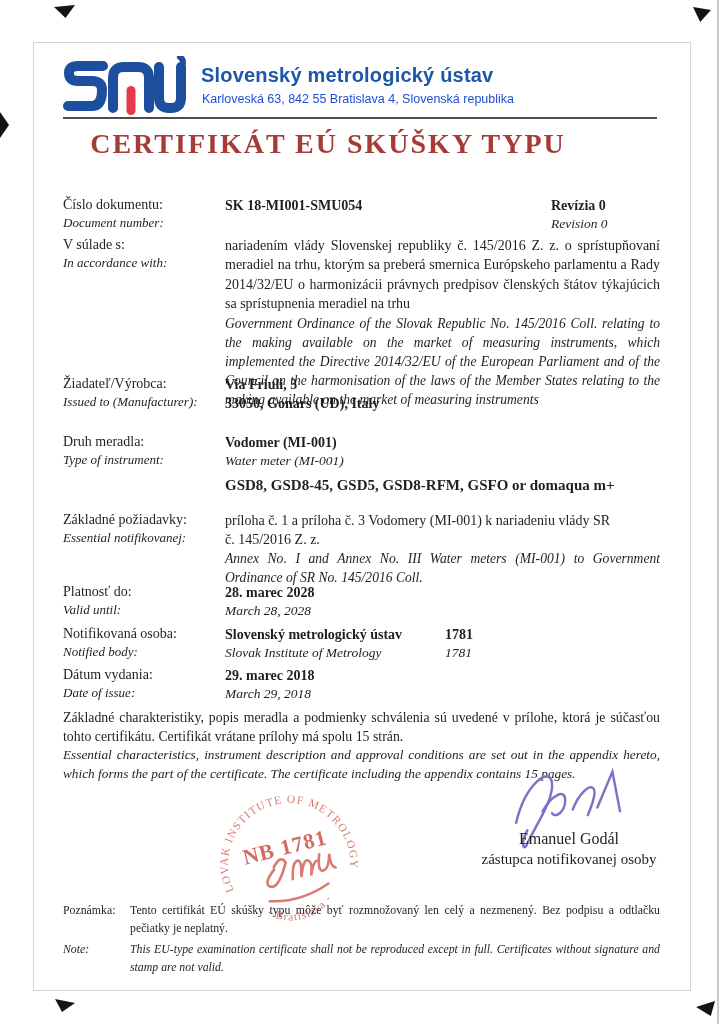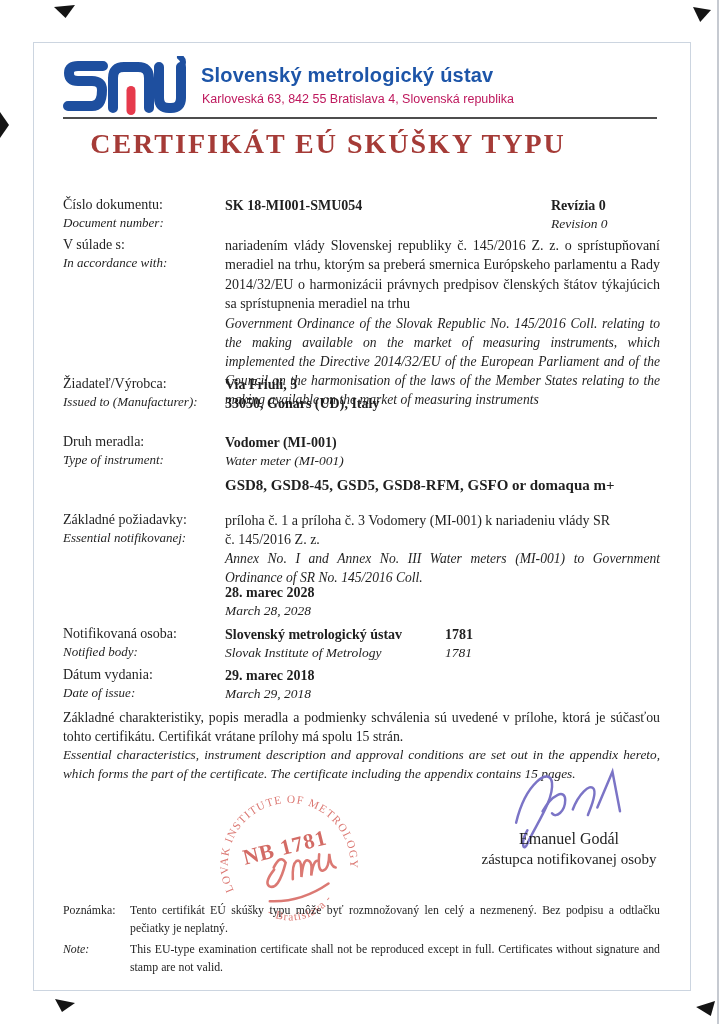--- a/index.html
+++ b/index.html
@@ -13,21 +13,21 @@
   .mark.tr{left:693px;top:7px;width:18px;height:15px;clip-path:polygon(0 0,100% 20%,40% 100%);}
   .mark.le{left:0;top:112px;width:9px;height:26px;clip-path:polygon(0 0,100% 50%,0 100%);}
   .mark.bl{left:55px;top:999px;width:20px;height:13px;clip-path:polygon(0 0,100% 30%,35% 100%);}
   .mark.br{left:694px;top:1001px;width:21px;height:15px;clip-path:polygon(10% 40%,100% 0,80% 100%);}
 
   
   .logo{position:absolute;left:61px;top:56px;}
   .orgname{position:absolute;left:201px;top:64px;font-family:"Liberation Sans",sans-serif;
            font-weight:bold;font-size:20px;color:#1d55a8;letter-spacing:.2px;}
   .orgaddr{position:absolute;left:202px;top:92px;font-family:"Liberation Sans",sans-serif;
-           font-size:12.5px;color:#be185d;}
+           font-size:12.5px;color:#1d4ed8;}
   .rule{position:absolute;left:63px;top:117px;width:594px;height:2px;background:#4d4d4d;}
   .title{position:absolute;left:0;top:128px;width:656px;text-align:center;
          font-size:28px;font-weight:bold;letter-spacing:2px;color:#a53b37;}
   .subtitle{position:absolute;left:0;top:164px;width:724px;text-align:center;
             font-size:17px;font-weight:bold;font-style:italic;letter-spacing:.6px;color:#a53b37;}
 
   
   .row{position:absolute;left:63px;width:597px;}
   .lbl{position:absolute;left:0;top:0;width:162px;}
   .lbl .sk{font-size:14px;line-height:18px;}
@@ -52,21 +52,21 @@
   .sig-name{font-size:16px;line-height:21px;}
   .sig-role{font-size:15px;line-height:20px;}
   .sig-role-en{font-size:14.8px;line-height:20px;font-style:italic;}
 
   
   .notes{position:absolute;left:63px;top:901px;width:597px;}
   .note-row{position:relative;margin-bottom:3px;}
   .note-lbl{position:absolute;left:0;top:0;width:67px;font-size:11.8px;line-height:18px;}
   .note-lbl.i{font-style:italic;}
   .note-txt{margin-left:67px;font-size:11.8px;line-height:18px;text-align:justify;}
-  .note-txt.i{}
+  .note-txt.i{font-style:italic;}
 </style>
 </head>
 <body>
 
 <div class="page">
 
   <div class="frame"></div>
   <div class="edge-shadow"></div>
   <div class="mark tl"></div>
   <div class="mark tr"></div>
@@ -148,20 +148,24 @@
       <div class="en">Essential notifikovanej:</div>
     </div>
     <div class="val">
       <div style="font-size:14px;line-height:19px;">príloha č. 1 a príloha č. 3 Vodomery (MI-001) k nariadeniu vlády SR</div>
       <div style="font-size:14px;line-height:19px;">č. 145/2016 Z. z.</div>
       <div class="para-en">Annex No. I and Annex No. III Water meters (MI-001) to Government Ordinance of SR No. 145/2016 Coll.</div>
     </div>
   </div>
 
   <div class="row" style="top:583px;">
+    <div class="lbl">
+      <div class="sk">Platnosť do:</div>
+      <div class="en">Valid until:</div>
+    </div>
     <div class="val">
       <div class="b">28. marec 2028</div>
       <div class="it">March 28, 2028</div>
     </div>
   </div>
 
   <div class="row" style="top:625px;">
     <div class="lbl">
       <div class="sk">Notifikovaná osoba:</div>
       <div class="en">Notified body:</div>

